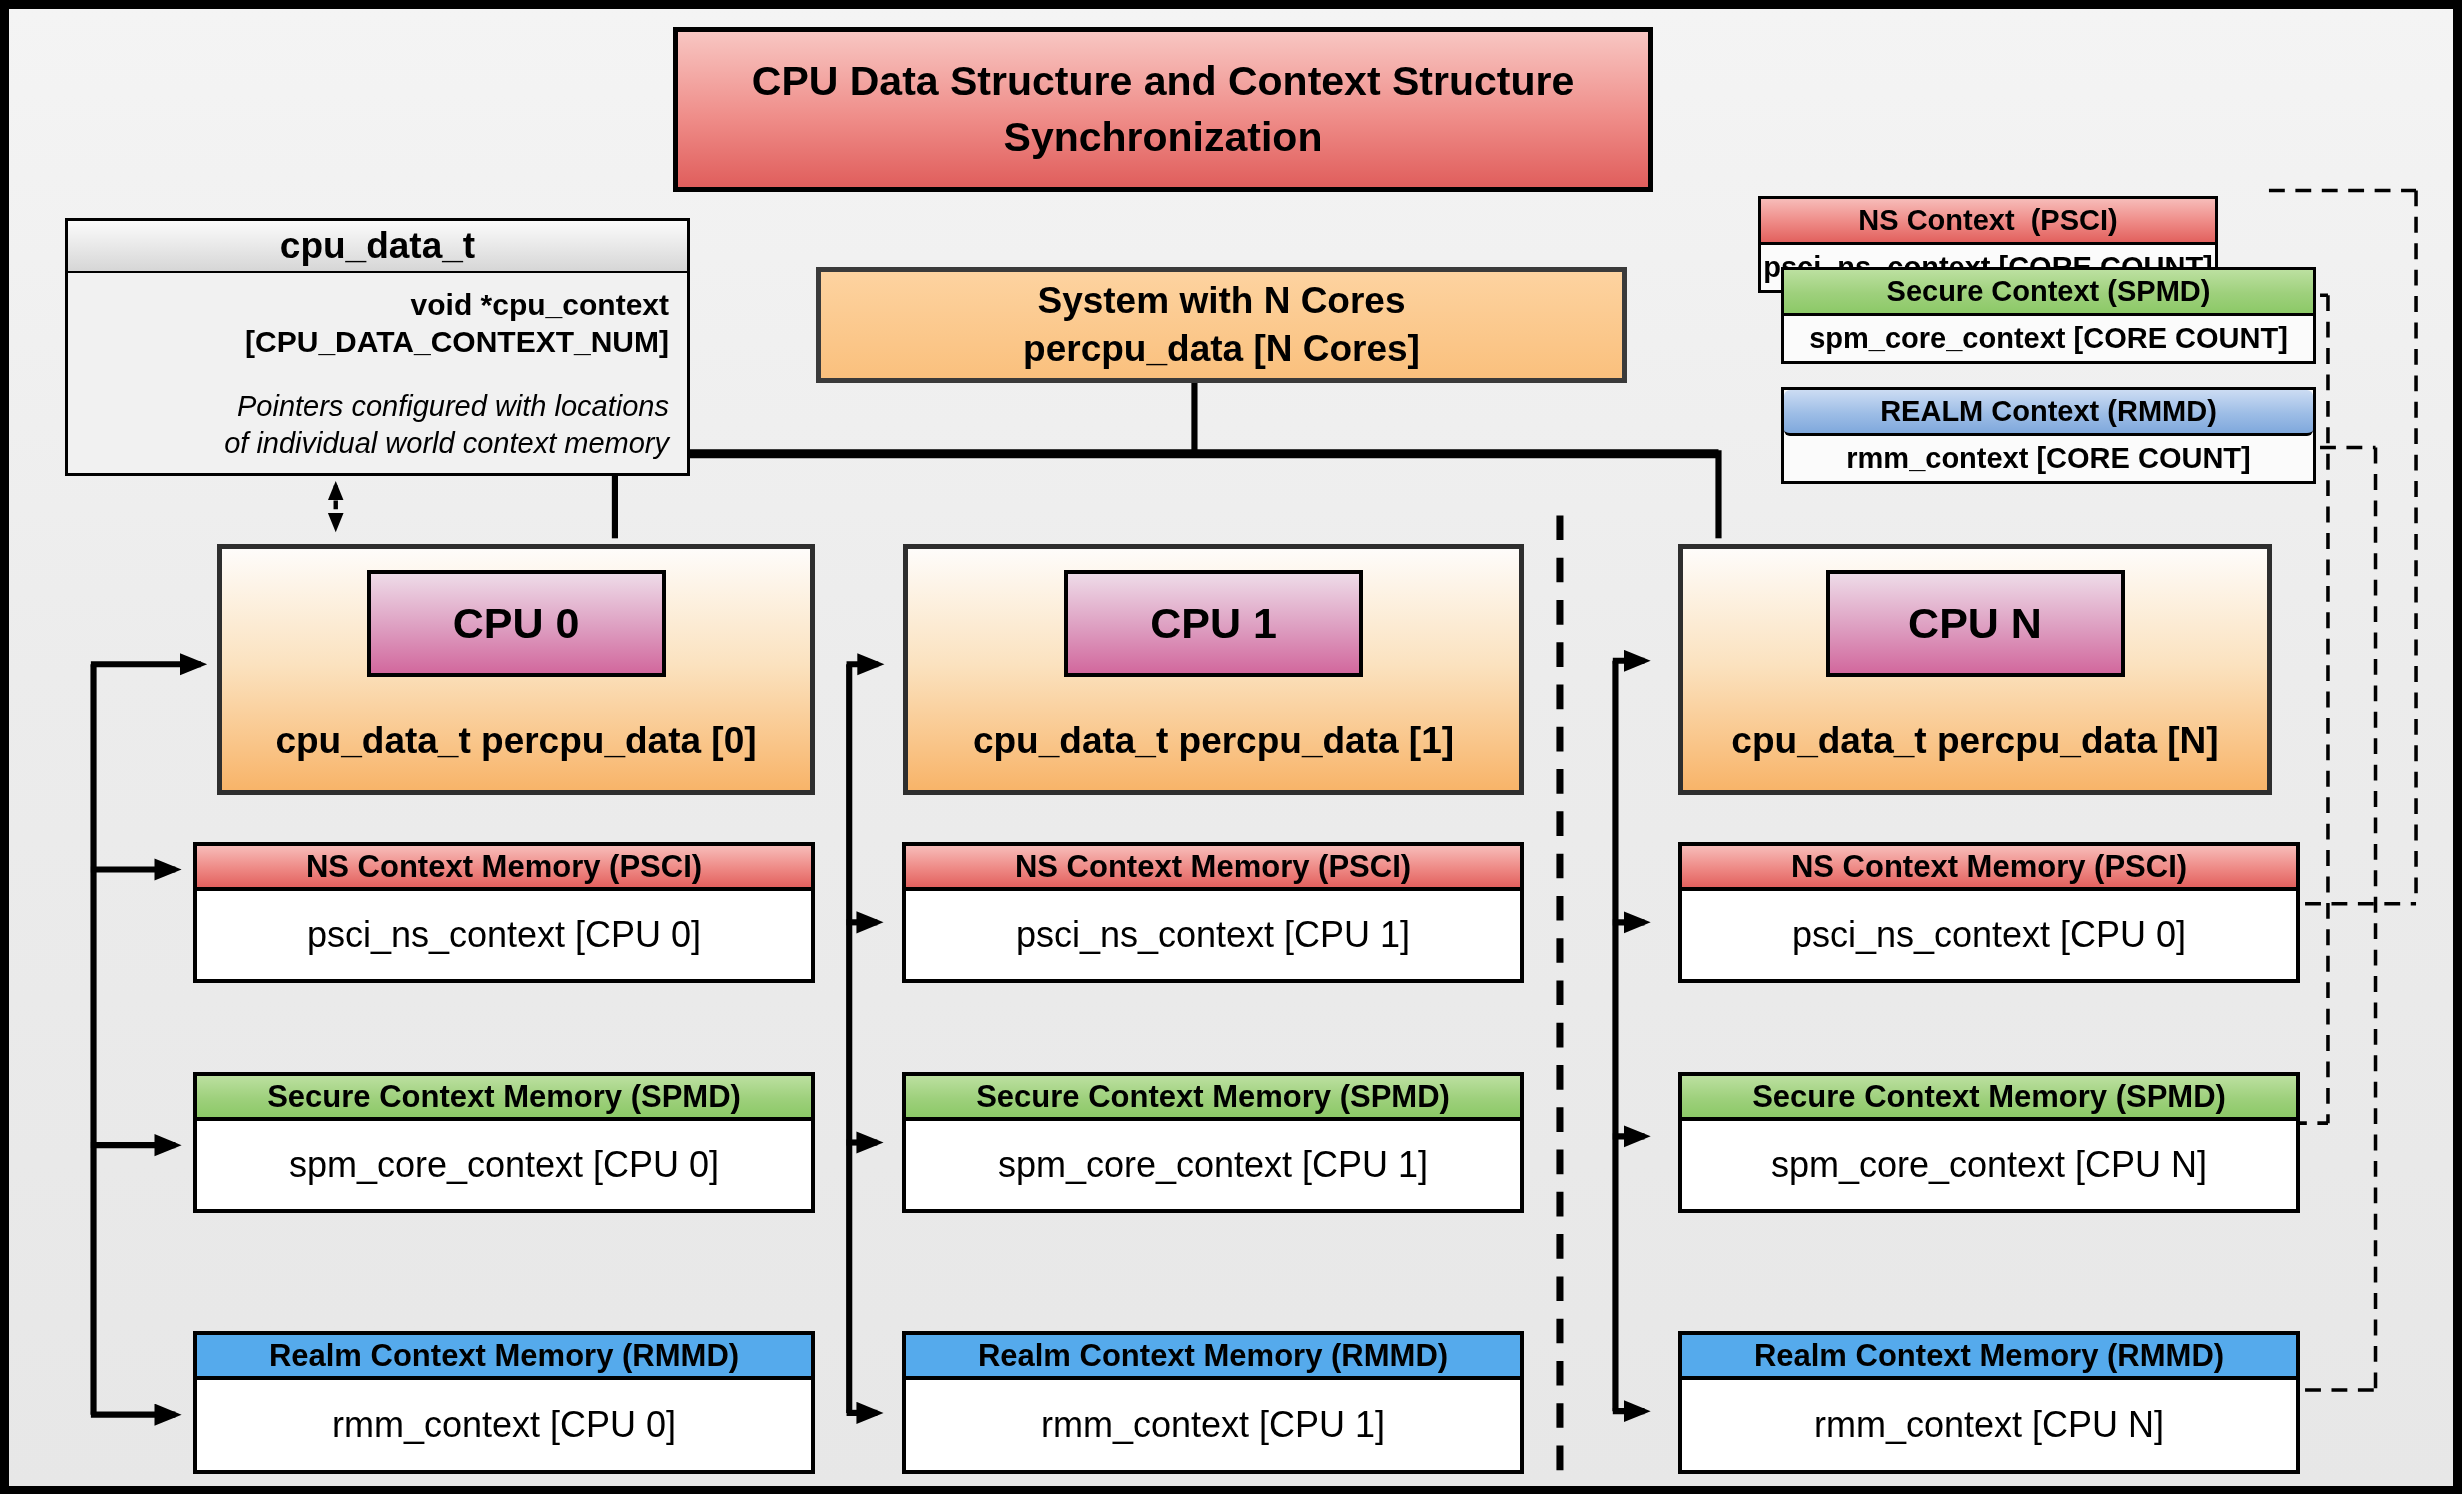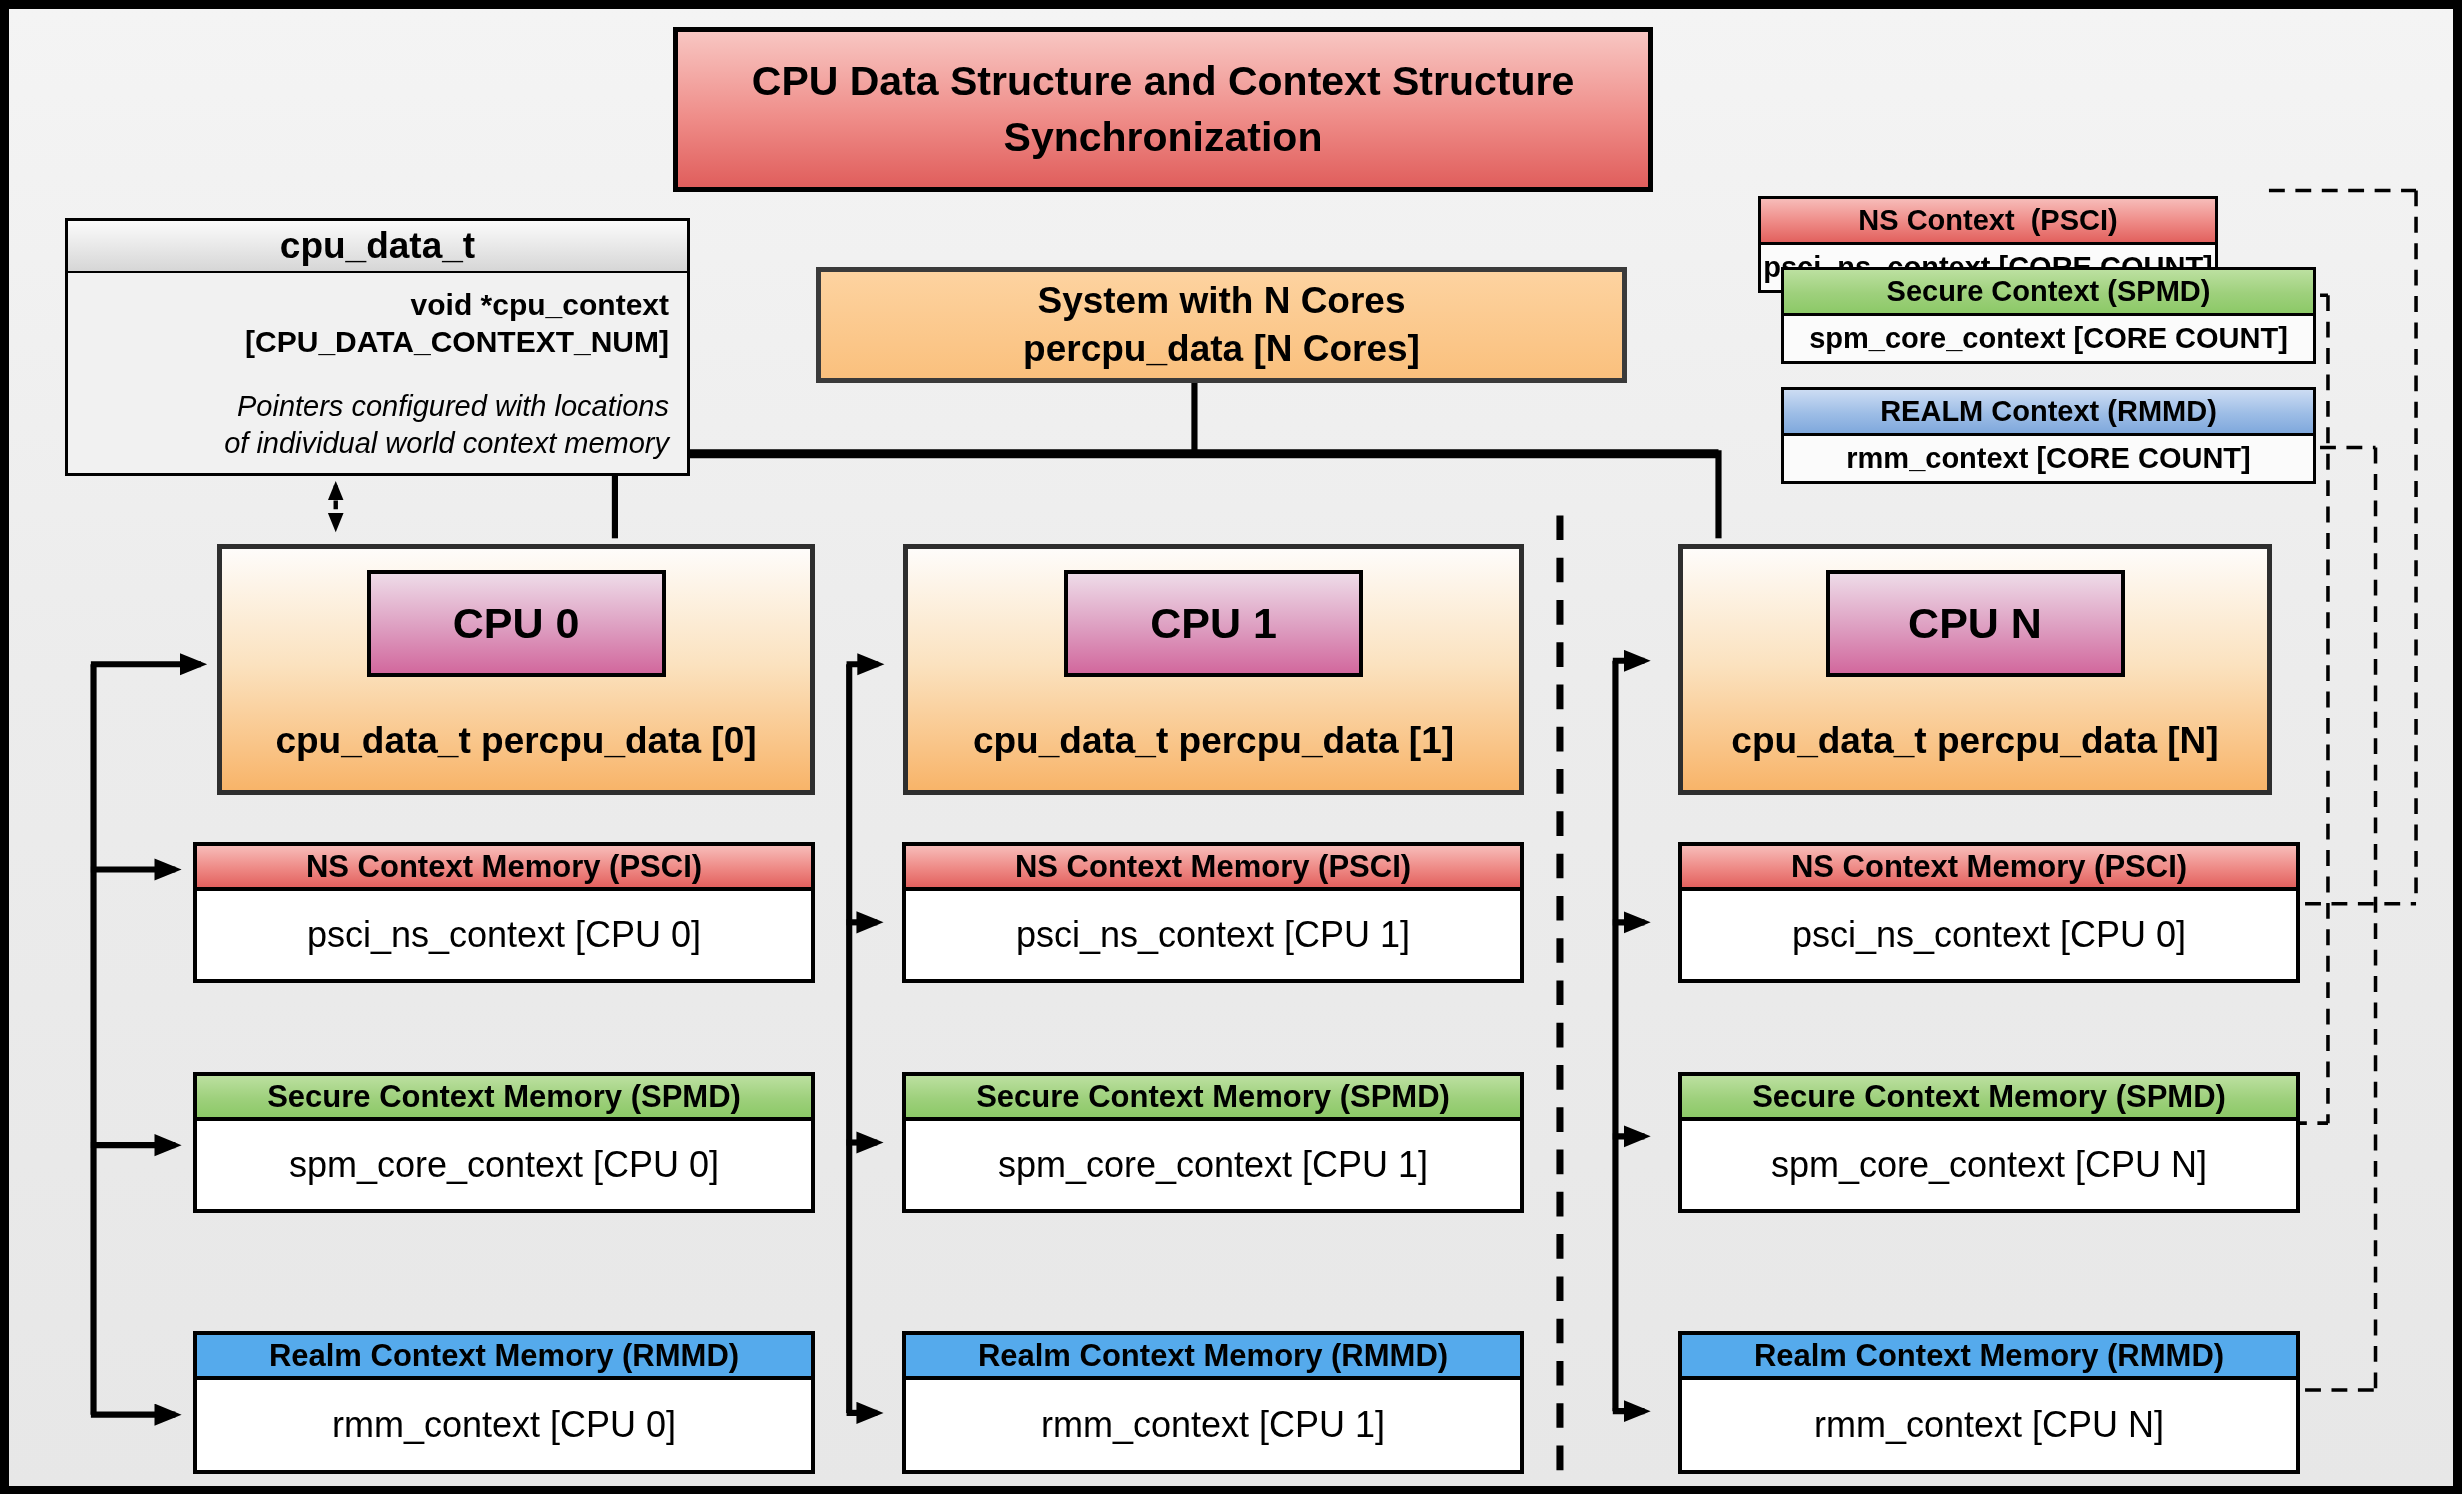--- a/index.html
+++ b/index.html
@@ -57,21 +57,21 @@
   }
   .legend .bdy{
     height:45px;display:flex;align-items:center;justify-content:center;
     font-size:29px;background:#fbfbfb;font-weight:bold;
   }
   .legend.l1{left:1749px;top:143px;width:460px;margin-top:44px;}
   .legend.l2{left:1772px;top:258px;width:535px;}
   .legend.l3{left:1772px;top:378px;width:535px;}
   .hdr-red{background:linear-gradient(180deg,#f7bcb9 0%,#ee8985 55%,#e2615e 100%);}
   .hdr-green{background:linear-gradient(180deg,#bce0a0 0%,#9ed07c 55%,#8cc967 100%);}
-  .hdr-blue-grad{background:linear-gradient(180deg,#ccdcf3 0%,#9dbde6 55%,#7fa8dc 100%);}
+  .hdr-blue-grad{background:linear-gradient(180deg,#ccdcf3 0%,#9dbde6 55%,#7fa8dc 100%);border-radius:6px;}
   .hdr-blue-flat{background:#55aaec;}
 
   
   .cpu-box{
     top:535px;height:251px;
     background:linear-gradient(180deg,#fefcfa 0%,#fbe2bf 48%,#f8b469 100%);
     border:5.3px solid #2e2e2e;
   }
   .cpu-box.c0{left:208px;width:598px;}
   .cpu-box.c1{left:894px;width:621px;}

